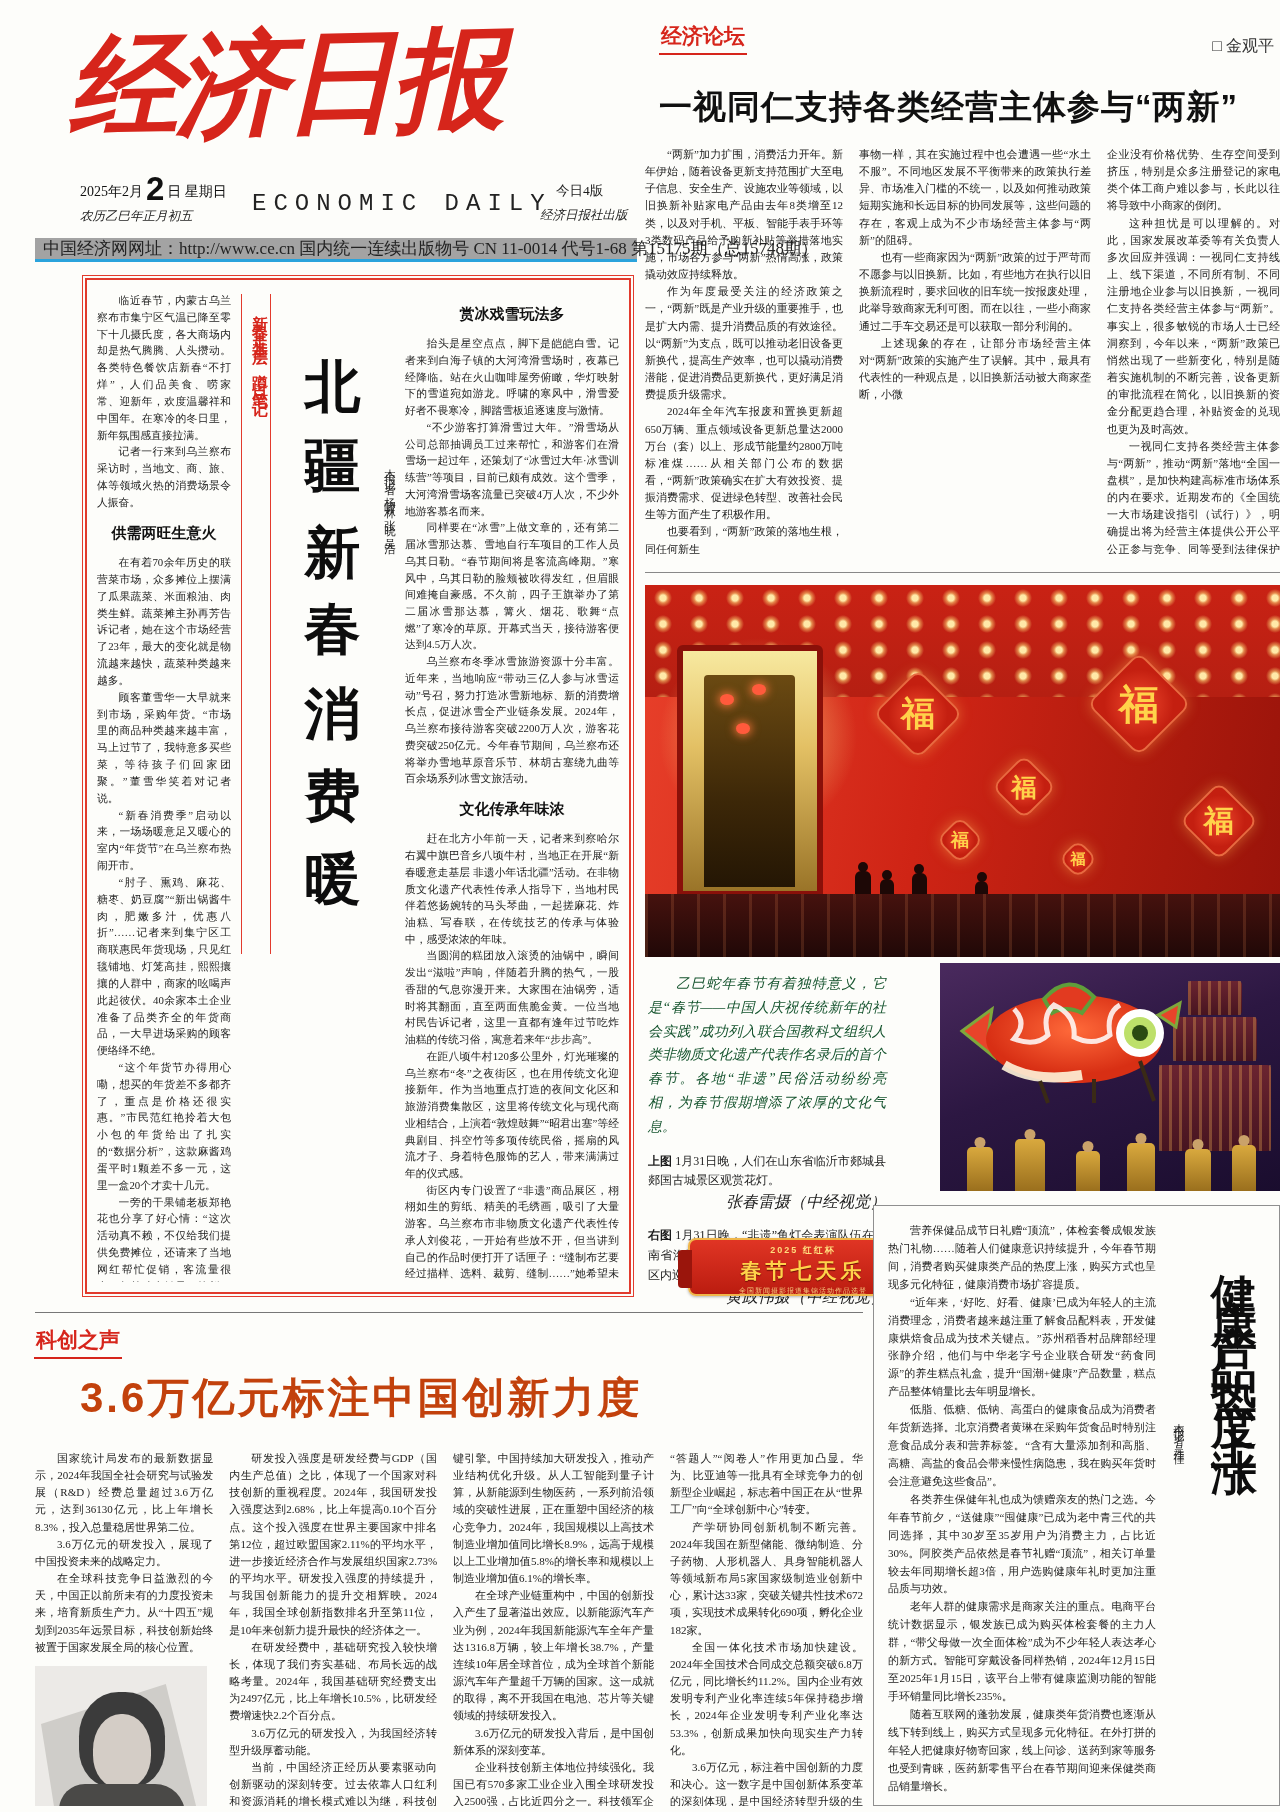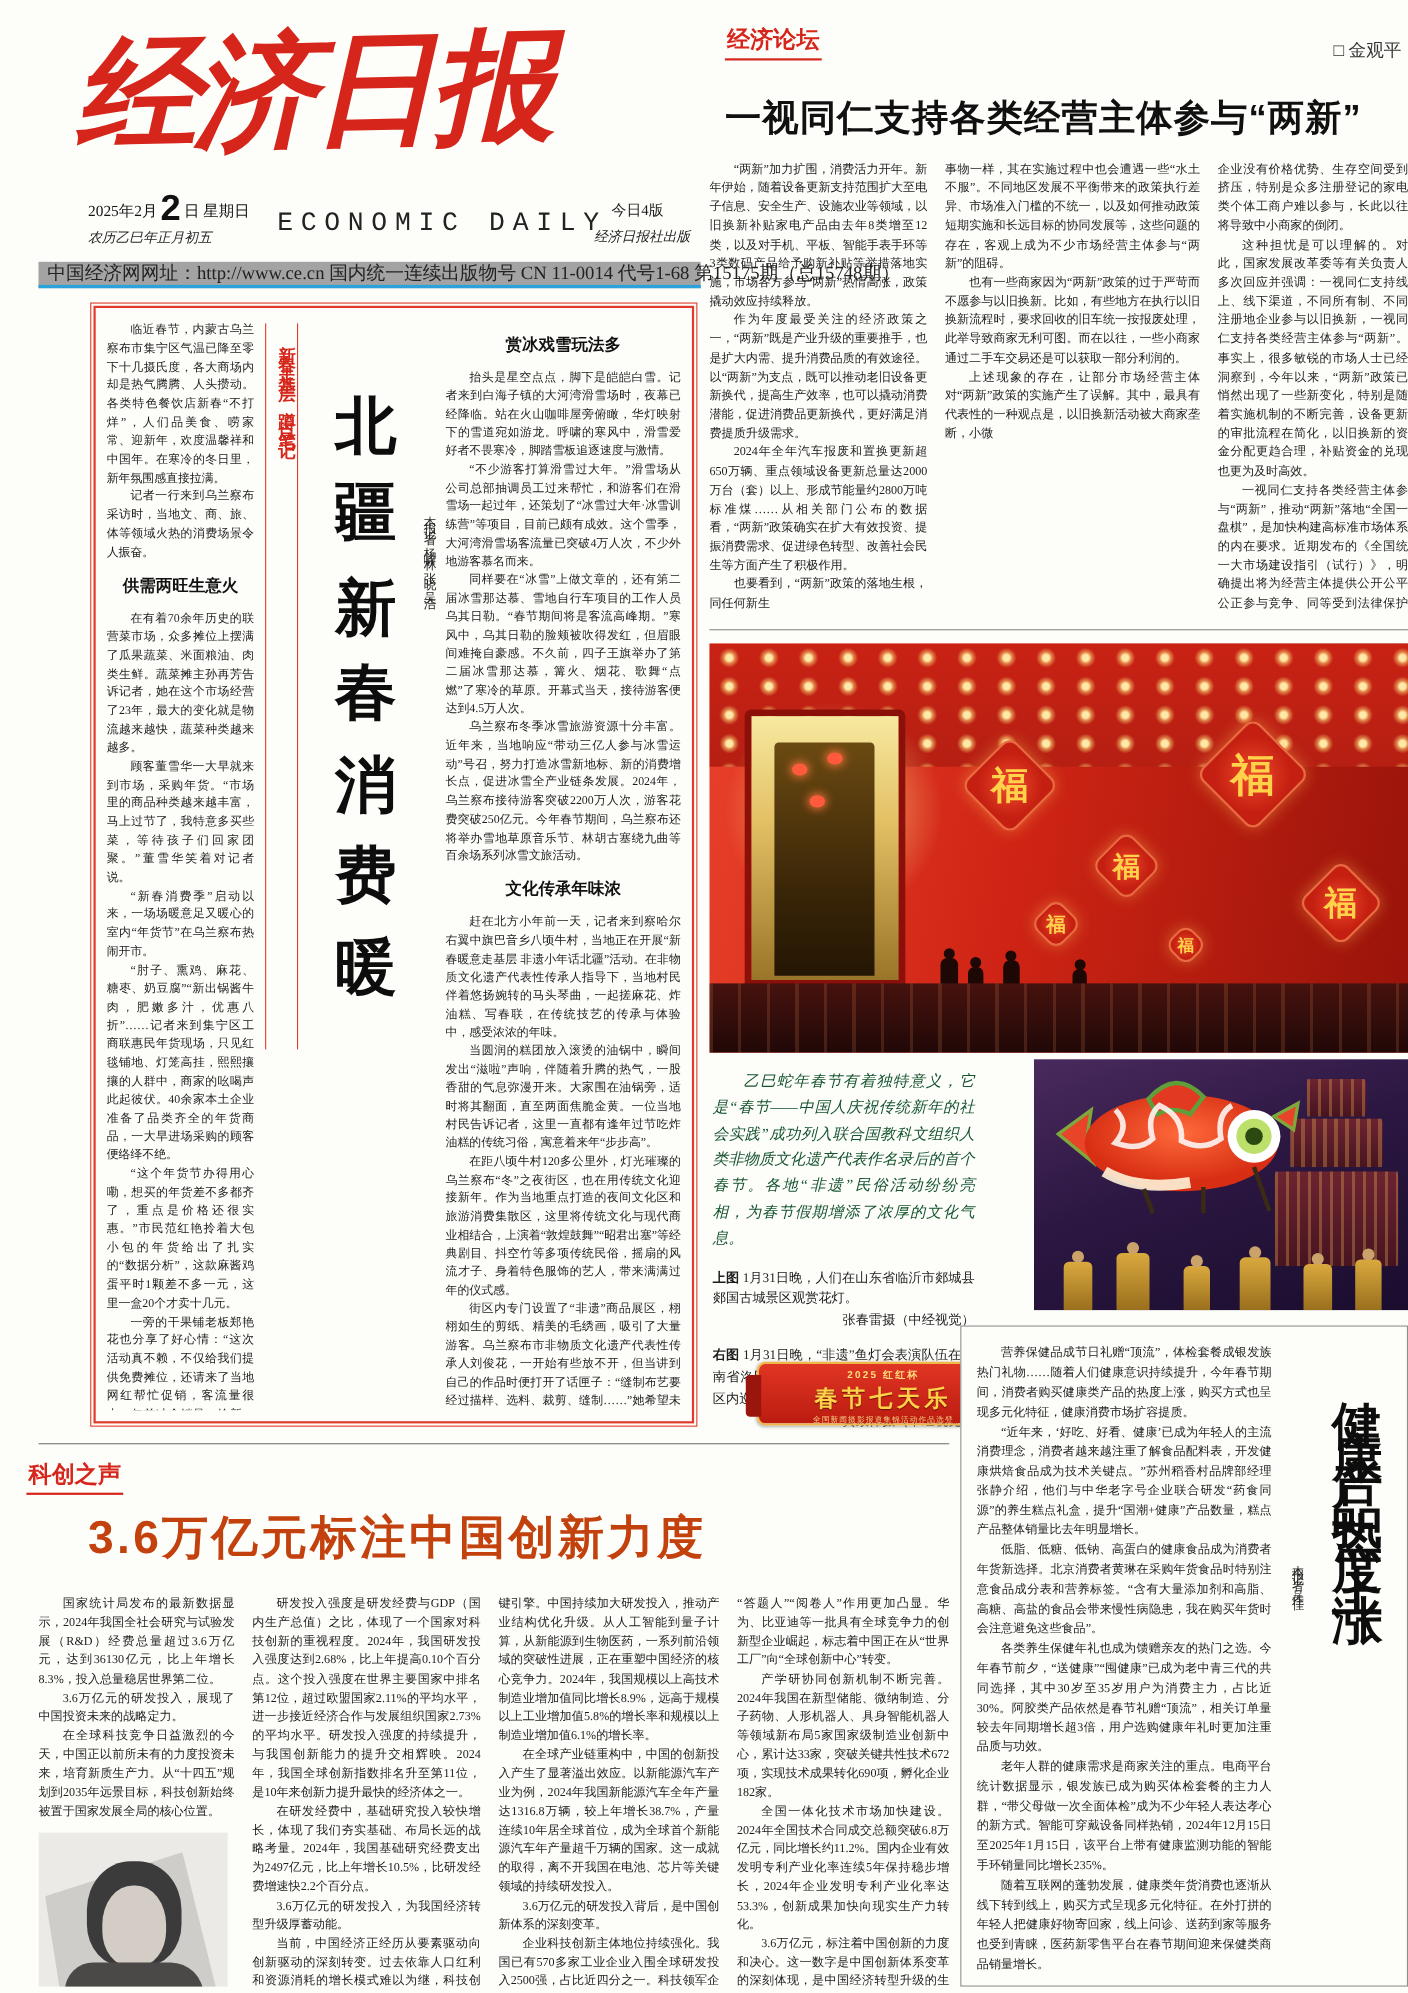--- a/index.html
+++ b/index.html
@@ -114,21 +114,21 @@
     content:""; position:absolute; inset:0;
     background:repeating-linear-gradient(90deg, rgba(255,150,90,.16) 0 3px, transparent 3px 26px);
   }
   .silhouette { position:absolute; background:#1d0806; border-radius:6px 6px 0 0; }
   .silhouette::before { content:""; position:absolute; top:-9px; left:50%; transform:translateX(-50%); width:10px; height:10px; border-radius:50%; background:#1d0806; }
   
   .caption-block { position:absolute; left:648px; top:972px; width:238px; }
   .caption-intro { font-style:italic; font-size:14px; line-height:1.7; text-align:justify; text-indent:2em; color:#14532d; }
   .caption-item { margin-top:13px; font-size:12px; line-height:1.65; text-align:justify; }
   .caption-item b { font-family:"Liberation Sans",sans-serif; }
-  .caption-credit { text-align:right; font-size:12px; margin-top:1px; }
+  .caption-credit { text-align:right; font-size:16px; margin-top:1px;font-style:italic; }
   
   .photo-fish {
     position:absolute; left:940px; top:963px; width:340px; height:228px; overflow:hidden;
     background:linear-gradient(160deg,#4a2a5e 0%,#2c1742 45%,#1a0d2e 100%);
   }
   .pagoda { position:absolute; right:6px; top:18px; width:118px; height:170px; }
   .pagoda div { position:absolute; left:50%; transform:translateX(-50%); background:linear-gradient(180deg,#6b2430,#471420); border-radius:4px; }
   .pagoda .p1 { top:0; width:54px; height:34px; }
   .pagoda .p2 { top:36px; width:84px; height:44px; }
   .pagoda .p3 { top:84px; width:112px; height:86px; }
@@ -162,21 +162,21 @@
   }
   .hb-text { width:268px; font-size:11px; line-height:1.63; text-align:justify; overflow:hidden; }
   .hb-text p { text-indent:2em; }
   .hb-byline { width:24px; writing-mode:vertical-rl; font-size:11px; letter-spacing:4px; padding-top:192px; margin-left:6px; color:#222; }
   .hb-headline {
     width:76px; writing-mode:vertical-rl; font-family:"Liberation Sans",sans-serif;
     font-weight:bold; font-size:46px; letter-spacing:25px; color:#0d0d0d; padding-top:16px; margin-left:4px;
   }
   
   .sci-rule { position:absolute; left:35px; top:1312px; width:828px; border-top:1px solid #777; }
-  .sci-label { position:absolute; left:24px; top:1326px; }
+  .sci-label { position:absolute; left:34px; top:1326px; }
   .sci-headline {
     position:absolute; left:80px; top:1370px; font-family:"Liberation Sans",sans-serif;
     font-weight:bold; font-size:42px; letter-spacing:3px; color:#c2410c; white-space:nowrap;
   }
   .sci-body { position:absolute; left:35px; top:1450px; width:828px; height:356px; display:flex; }
   .sci-c1 { width:182px; margin-right:16px; }
   .sci-c2 { width:212px; margin-right:16px; }
   .sci-c3 { width:205px; margin-right:16px; }
   .sci-c4 { width:197px; }
   .sci-body .np-body { height:356px; }

